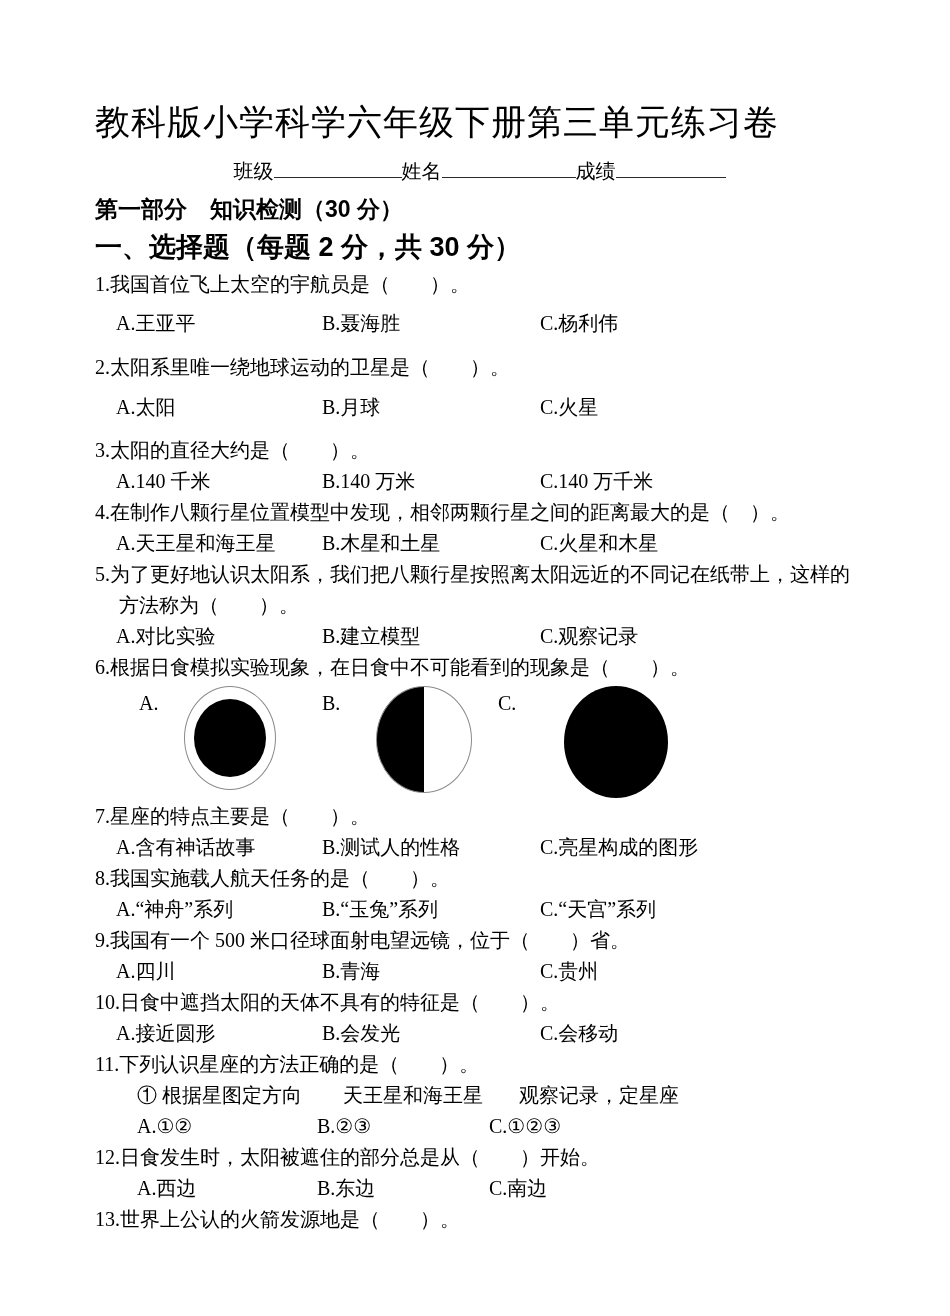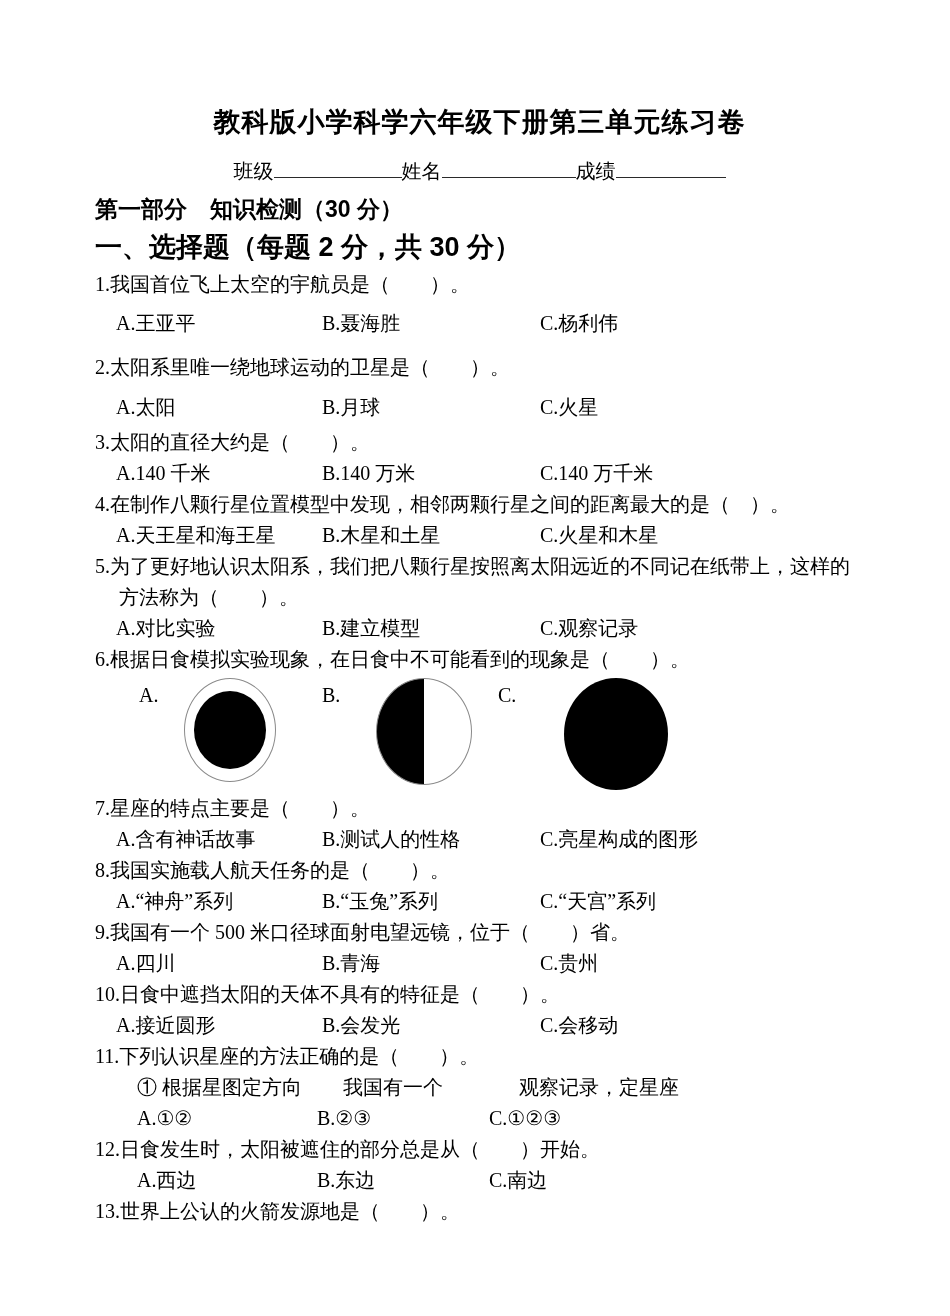--- a/index.html
+++ b/index.html
@@ -5,24 +5,23 @@
   html,body { margin:0; padding:0; background:#ffffff; }
   body {
     width:950px; height:1316px; overflow:hidden;
     font-family:"Liberation Serif","DejaVu Serif",serif;
     color:#000;
   }
   .page { padding:104px 86px 0 95px; }
 
   .doc-title {
     margin:0 0 16px 0;
-    text-align:center;
     font-family:"Liberation Sans","DejaVu Sans",sans-serif;
-    font-weight:700;
-    font-size:27px;
+    font-weight:400;
+    font-size:35px;
     letter-spacing:1px;
     line-height:36px;
   }
 
   .info-row {
     text-align:center;
     font-size:20px;
     line-height:30px;
     margin-bottom:7px;
     white-space:nowrap;
@@ -67,21 +66,21 @@
 
   .subopts { display:flex; padding-left:42px; }
   .subopts .s1 { width:206px; flex:0 0 auto; }
   .subopts .s2 { width:176px; flex:0 0 auto; }
   .subopts .s3 { flex:1; }
 
   
   #questions-a .q:nth-child(1) .q-text { margin-bottom:8px; }
   #questions-a .q:nth-child(1) { margin-bottom:13px; }
   #questions-a .q:nth-child(2) .q-text { margin-bottom:9px; }
-  #questions-a .q:nth-child(2) { margin-bottom:4px; }
+  #questions-a .q:nth-child(2) { margin-bottom:12px; }
 
   
   .fig-row {
     display:flex;
     align-items:flex-start;
     padding-left:44px;
     height:112px;
     margin:3px 0 3px 0;
   }
   .fig-label {
@@ -218,21 +217,21 @@
         <div class="opts">
           <span class="o1">A.接近圆形</span>
           <span class="o2">B.会发光</span>
           <span class="o3">C.会移动</span>
         </div>
       </div>
       <div class="q">
         <div class="q-text">11.下列认识星座的方法正确的是（　　）。</div>
         <div class="subopts">
           <span class="s1">① 根据星图定方向</span>
-          <span class="s2">我国有一个</span>
+          <span class="s2">天王星和海王星</span>
           <span class="s3">观察记录，定星座</span>
         </div>
         <div class="opts opts-narrow">
           <span class="o1">A.①②</span>
           <span class="o2">B.②③</span>
           <span class="o3">C.①②③</span>
         </div>
       </div>
       <div class="q">
         <div class="q-text">12.日食发生时，太阳被遮住的部分总是从（　　）开始。</div>

